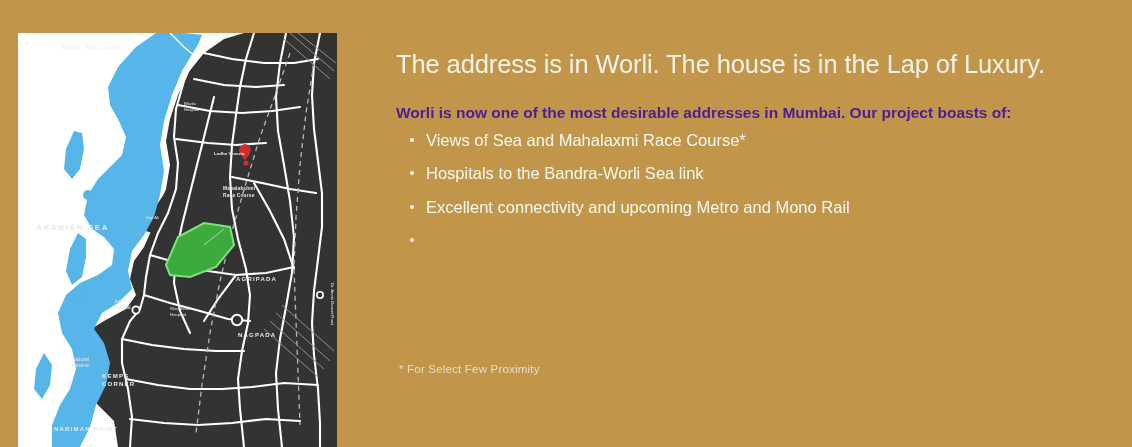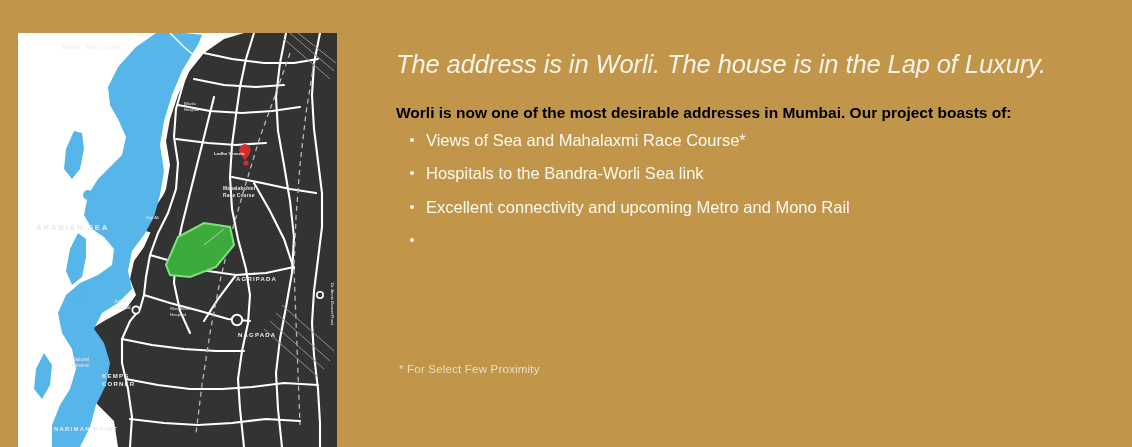--- a/index.html
+++ b/index.html
@@ -46,30 +46,29 @@
   .heading {
     position: absolute;
     left: 0;
     top: 32px;
     font-size: 25.5px;
     font-weight: 400;
     color: #f7f3ea;
     letter-spacing: -0.1px;
     white-space: nowrap;
     line-height: 1.2;
-    font-style: italic;
   }
 
   .subheading {
     position: absolute;
     left: 0;
     top: 87px;
     font-size: 15.5px;
     font-weight: bold;
-    color: #000000;
+    color: #4c1d95;
     white-space: nowrap;
     line-height: 1.3;
   }
 
   #bullet-list {
     position: absolute;
     left: 12px;
     top: 129px;
     width: 726px;
     margin: 0;

